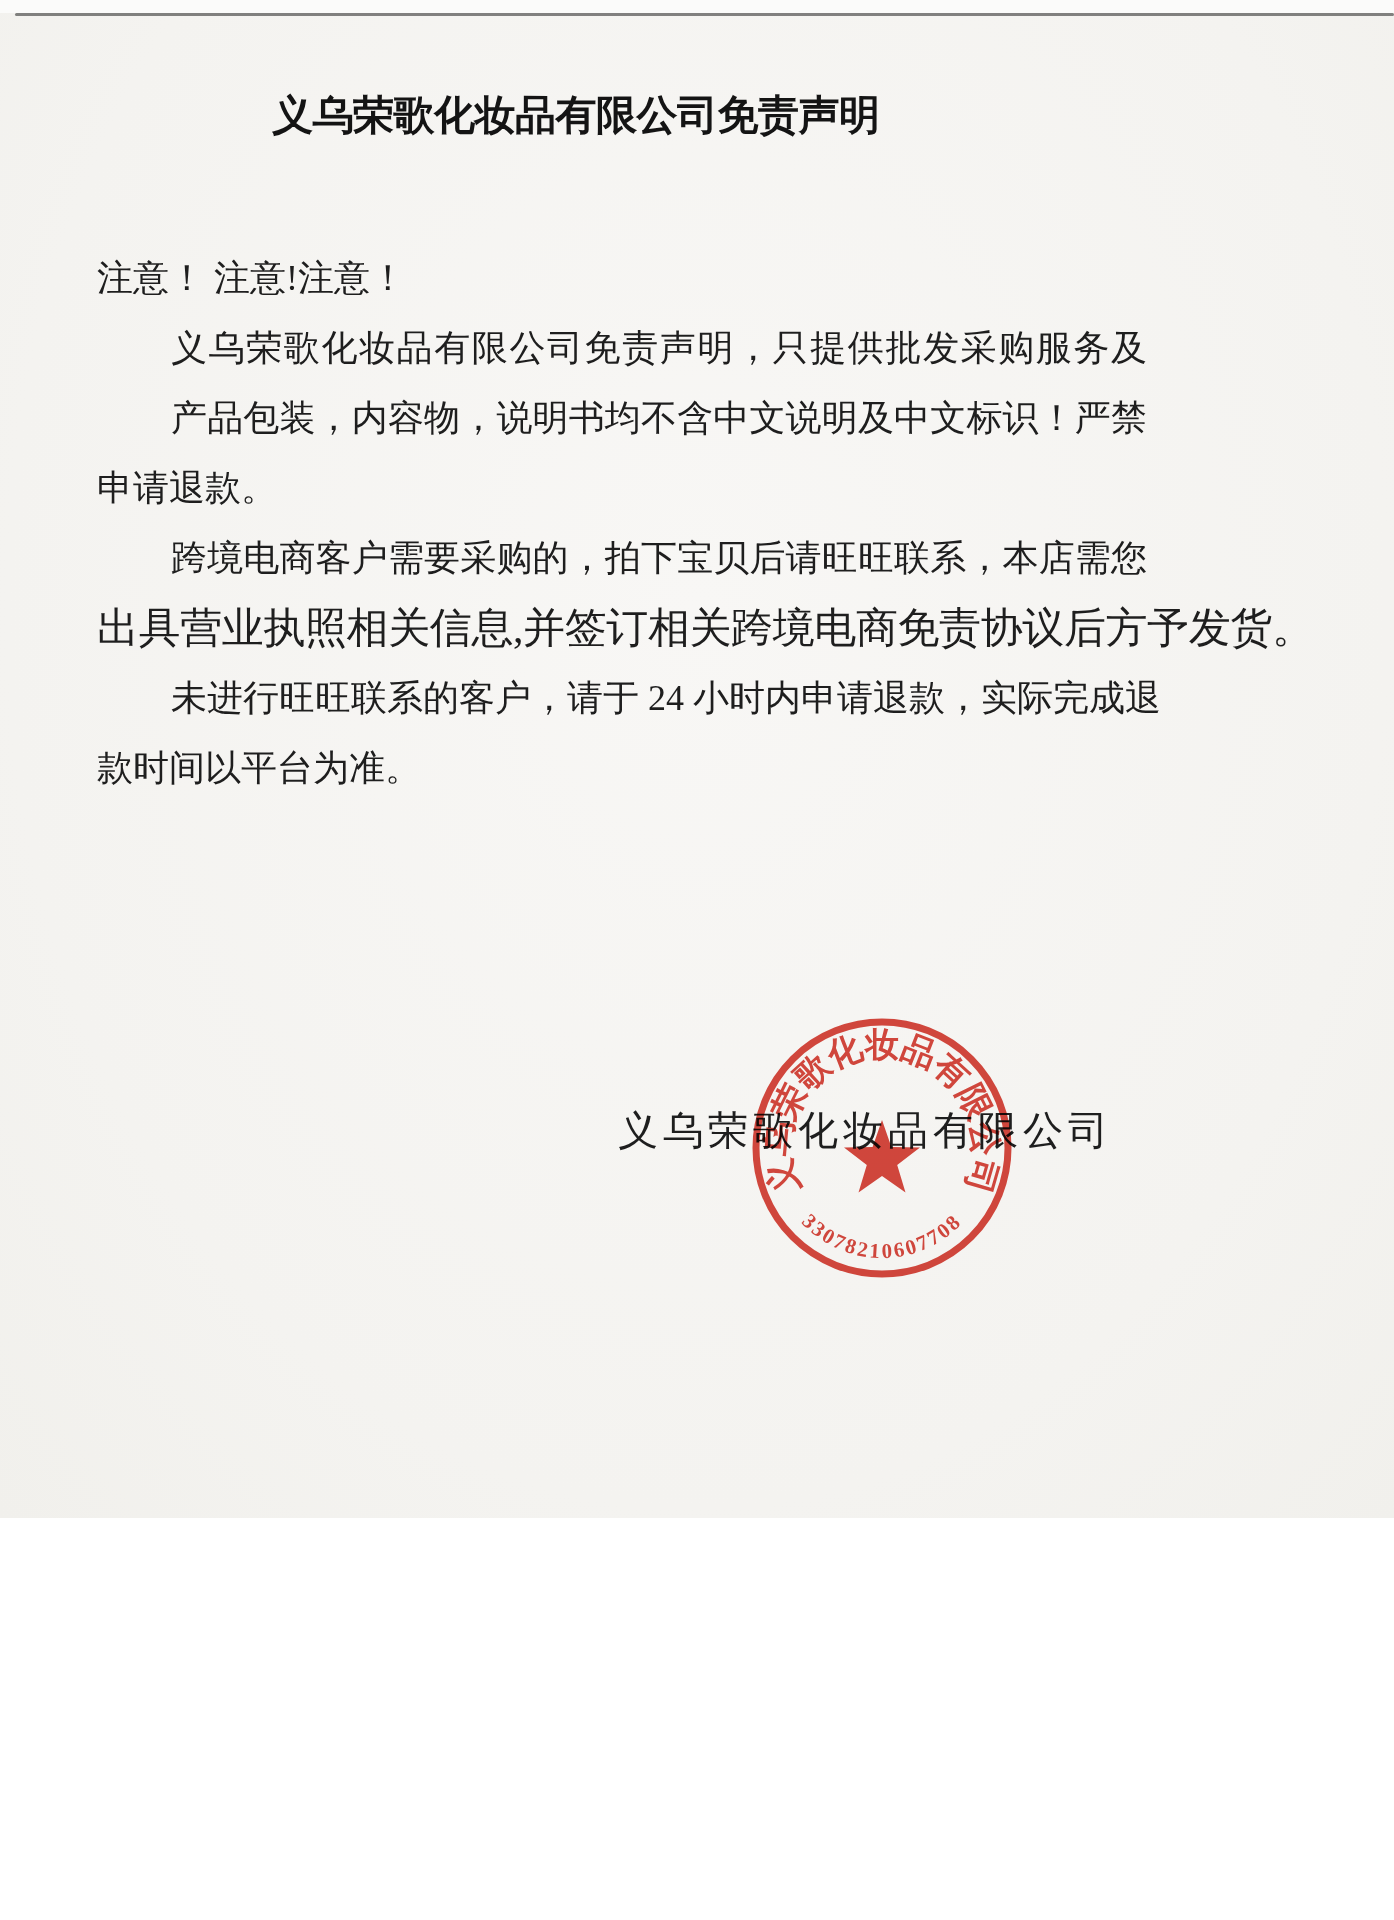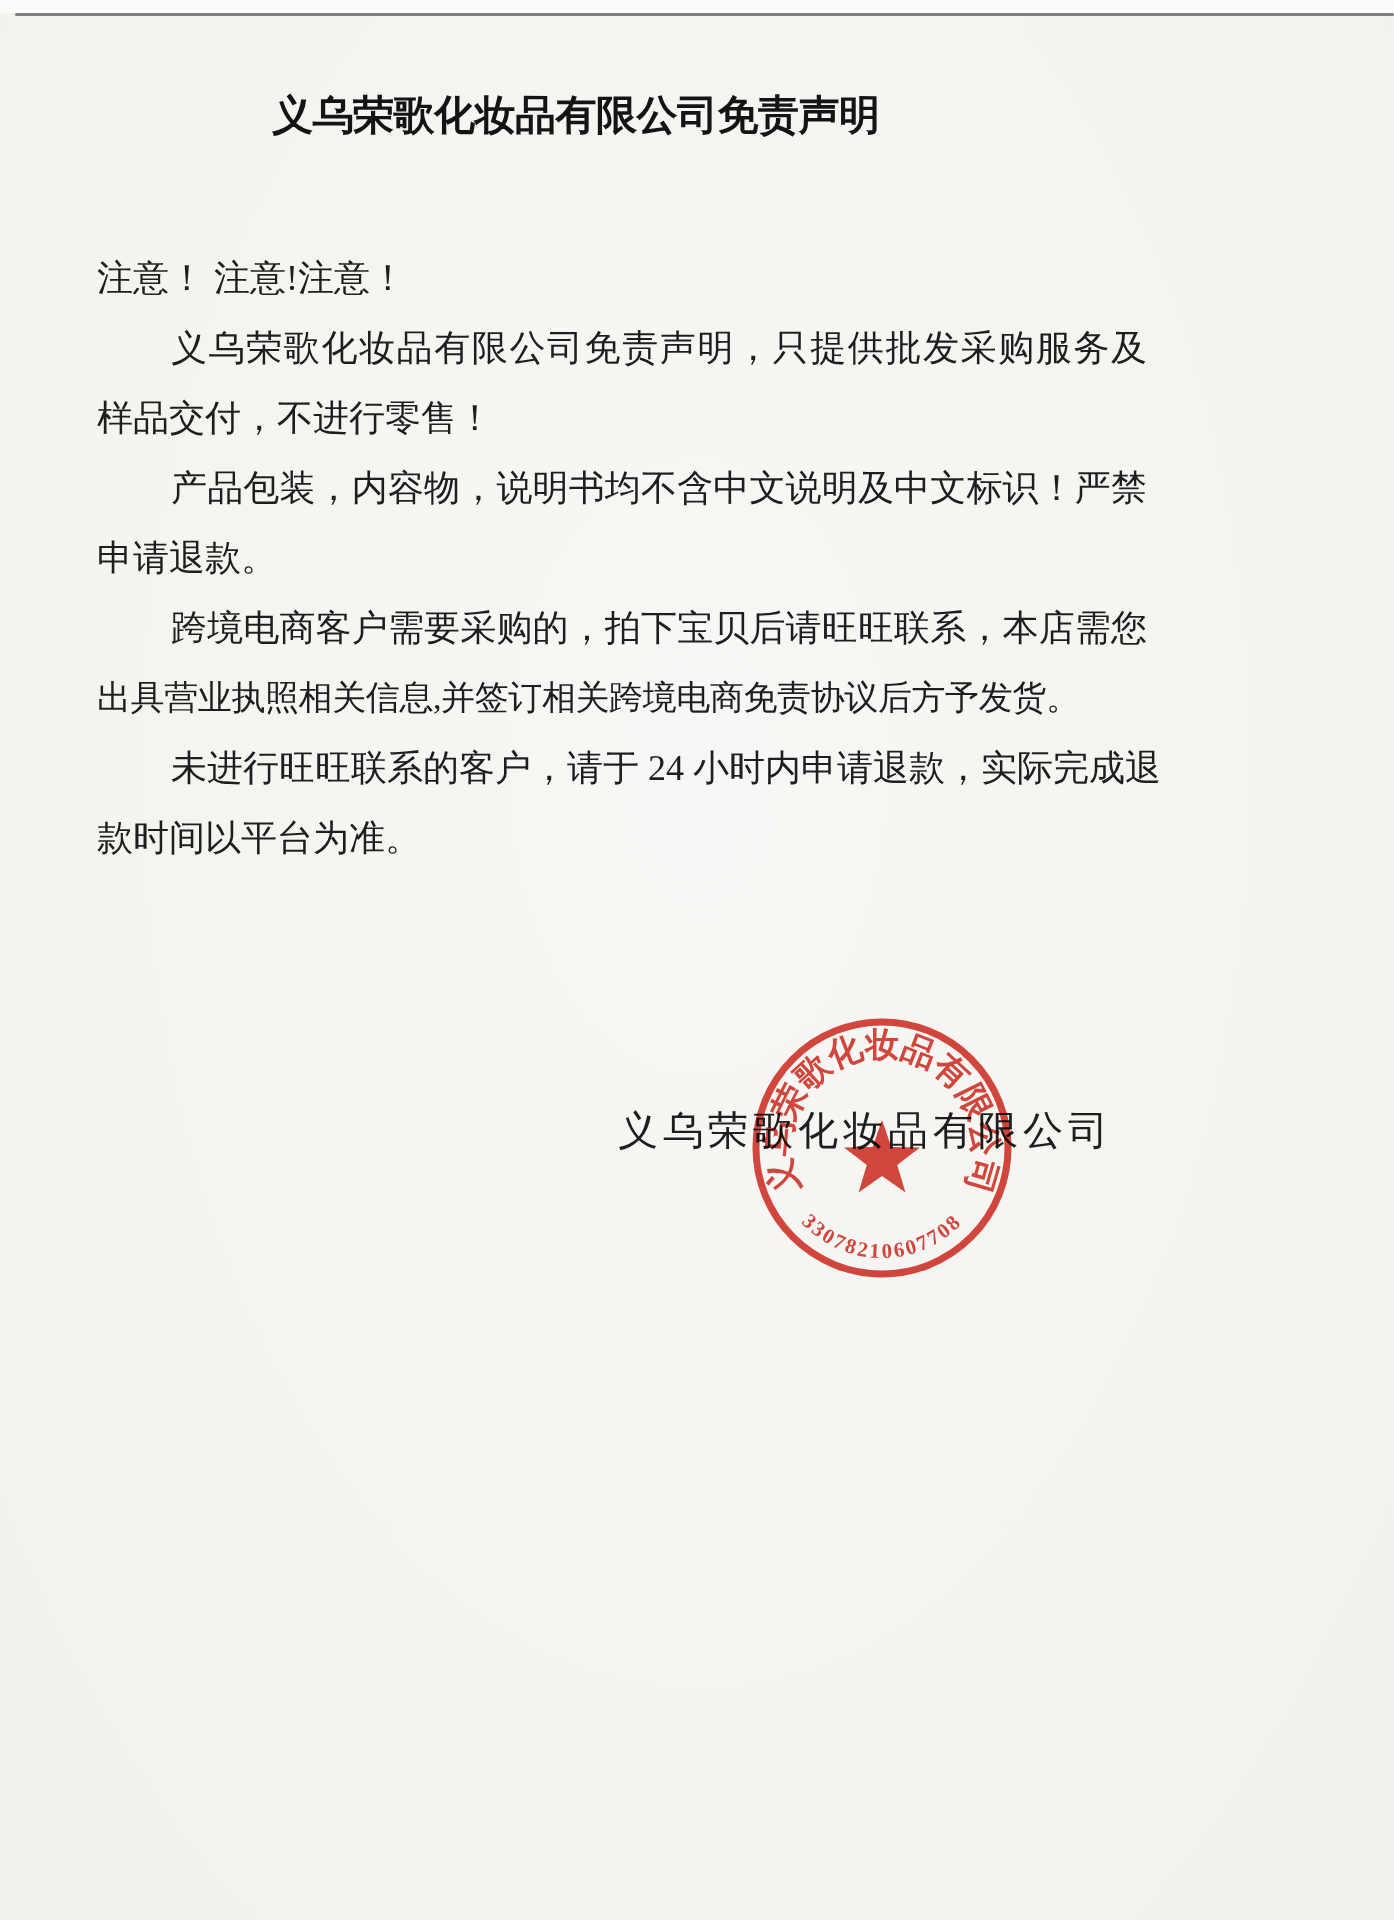--- a/index.html
+++ b/index.html
@@ -1,18 +1,18 @@
 <!DOCTYPE html>
 <html><head>
 <meta charset="utf-8">
 <style>
   html,body{margin:0;padding:0;}
   .page{
     position:relative;
-    width:1394px;height:1920px;
+    width:1394px;height:1518px;
     background:#f5f4f1;
     background-image:radial-gradient(ellipse at 50% 40%, #f8f7f5 0%, #f4f3f0 70%, #f1f0ec 100%);
     overflow:hidden;
     font-family:"Liberation Serif","DejaVu Serif",serif;
     color:#222;
   }
   
   .scan-top-strip{position:absolute;top:0;left:0;width:100%;height:13px;background:#fbfbfa;}
   .scan-top-line{position:absolute;top:13px;left:15px;right:0;height:3px;background:#5a5a58;opacity:.75;border-radius:2px;}
 
@@ -28,21 +28,21 @@
   .line{
     height:70px;line-height:70px;
     white-space:nowrap;
   }
   .line.ij{
     padding-left:74px;
     text-align:justify;
     text-align-last:justify;
   }
   .line.squeeze{
-    font-size:34px;letter-spacing:-0.4px;
+    font-size:42px;letter-spacing:-0.4px;
   }
   .signature{
     position:absolute;left:618px;top:1103px;
     font-size:40px;letter-spacing:5px;color:#1e1e1e;white-space:nowrap;
     z-index:1;
   }
   .stamp{
     position:absolute;left:742px;top:1008px;width:280px;height:280px;
     z-index:2;mix-blend-mode:multiply;opacity:.92;
   }
@@ -56,21 +56,20 @@
 <div class="page">
 
   <div class="scan-top-strip"></div>
   <div class="scan-top-line"></div>
 
   <div class="doc-title">义乌荣歌化妆品有限公司免责声明</div>
 
   <div class="body-block">
     <div class="line">注意！ 注意!注意！</div>
     <div class="line ij">义乌荣歌化妆品有限公司免责声明，只提供批发采购服务及</div>
-    <div class="line">样品交付，不进行零售！</div>
     <div class="line ij">产品包装，内容物，说明书均不含中文说明及中文标识！严禁</div>
     <div class="line">申请退款。</div>
     <div class="line ij">跨境电商客户需要采购的，拍下宝贝后请旺旺联系，本店需您</div>
     <div class="line squeeze">出具营业执照相关信息,并签订相关跨境电商免责协议后方予发货。</div>
     <div class="line ij">未进行旺旺联系的客户，请于 24 小时内申请退款，实际完成退</div>
     <div class="line">款时间以平台为准。</div>
   </div>
 
   <div class="signature">义乌荣歌化妆品有限公司</div>
 

